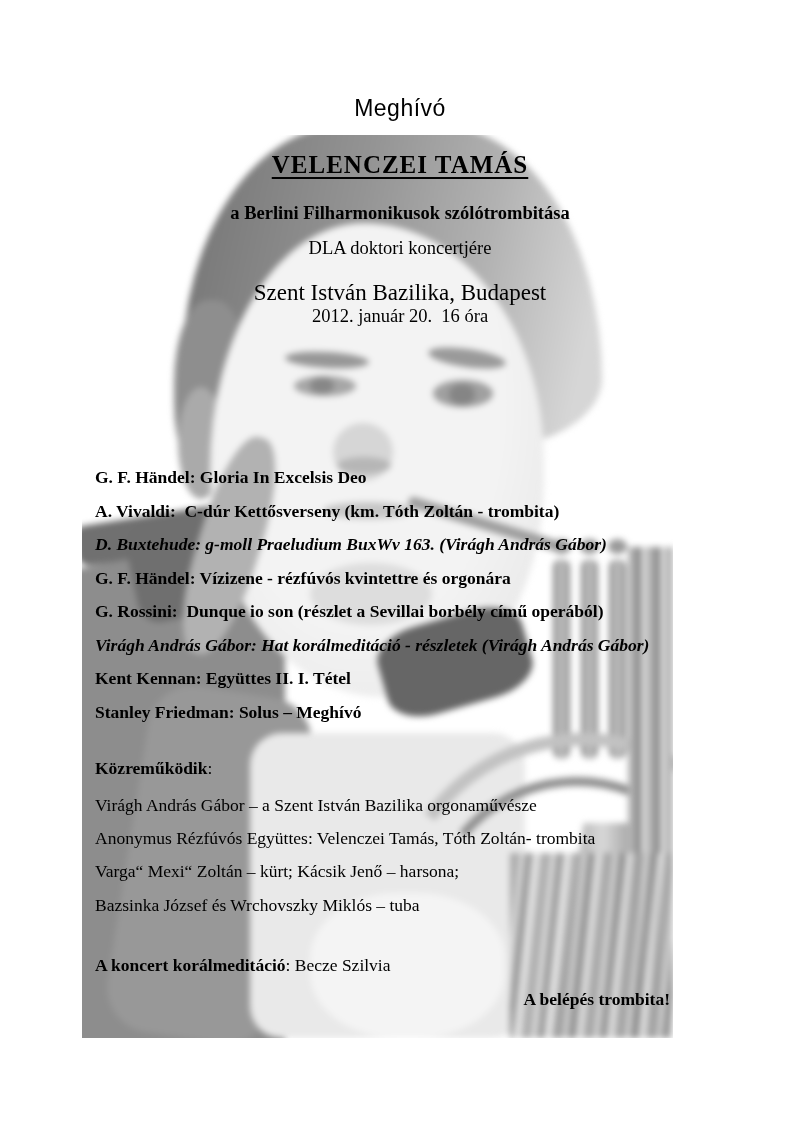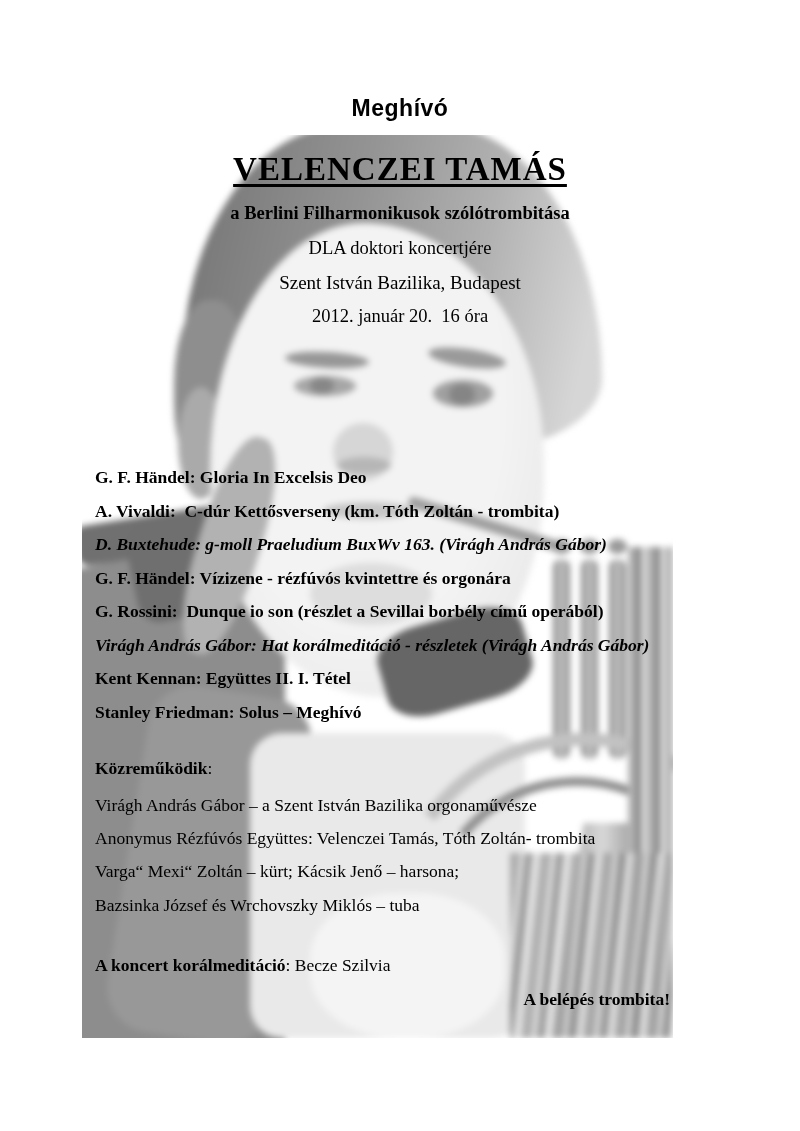--- a/index.html
+++ b/index.html
@@ -56,26 +56,26 @@
   .ph-bell   { left:470px; top:688px; width:121px; height:215px;
                background:linear-gradient(90deg,#979797,#d8d8d8 42%,#8b8b8b 78%,#bdbdbd);
                clip-path:polygon(26% 0, 74% 0, 100% 100%, 0 100%); }
   .ph-pipes  { left:546px; top:412px; width:45px; height:491px;
                background:repeating-linear-gradient(90deg,#b4b4b4 0 7px,#8a8a8a 7px 13px,#d8d8d8 13px 19px); }
   .ph-texture{ left:428px; top:718px; width:163px; height:185px; opacity:.85;
                background:repeating-linear-gradient(96deg,#a0a0a0 0 9px,#cccccc 9px 16px,#828282 16px 22px,#dadada 22px 31px); }
 
   
   .t { position:absolute; left:0; right:0; text-align:center; white-space:pre; z-index:5; }
-  .title    { top:95px;  font-family:"Liberation Sans", sans-serif; font-weight:bold; font-size:23px; letter-spacing:.5px; }
-  .artist   { top:151px; font-weight:bold; font-size:33px; letter-spacing:1px;
+  .title    { top:95px;  font-family:"Liberation Sans", sans-serif; font-weight:normal; font-size:23px; letter-spacing:.5px; }
+  .artist   { top:151px; font-weight:bold; font-size:25px; letter-spacing:1px;
               text-decoration:underline; text-underline-offset:4px; }
   .sub1     { top:203px; font-weight:bold; font-size:18.5px; }
   .sub2     { top:238px; font-size:18.5px; }
-  .venue    { top:272px; font-size:19px; }
+  .venue    { top:280px; font-size:23px; }
   .datetime { top:306px; font-size:18.5px; }
 
   .program  { position:absolute; left:95px; top:461px; z-index:5; }
   .pline    { font-weight:bold; font-size:17.5px; line-height:33.5px; white-space:pre; }
   .pline.bold-italic { font-style:italic; }
 
   .contrib-head { position:absolute; left:95px; top:758px; font-size:17.5px; z-index:5; }
   .contrib-head .bld { font-weight:bold; }
   .contrib  { position:absolute; left:95px; top:789px; z-index:5; }
   .cline    { font-size:17.5px; line-height:33.2px; white-space:pre; }

